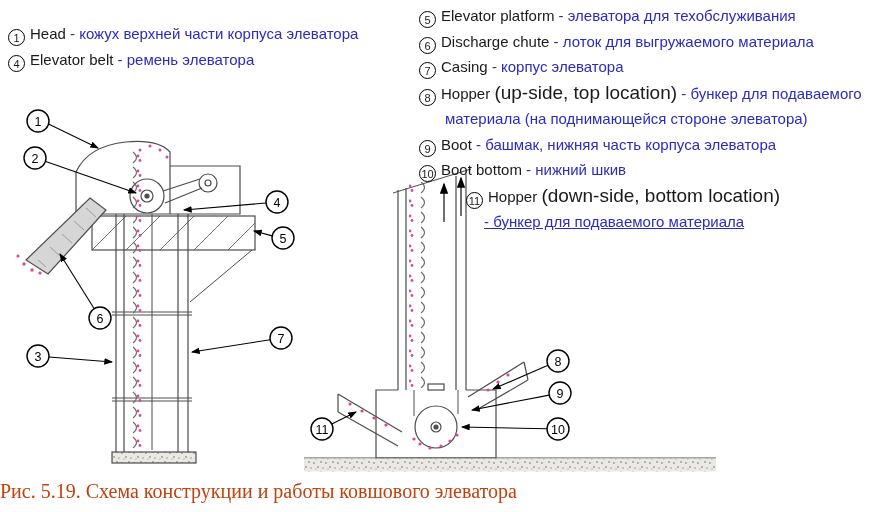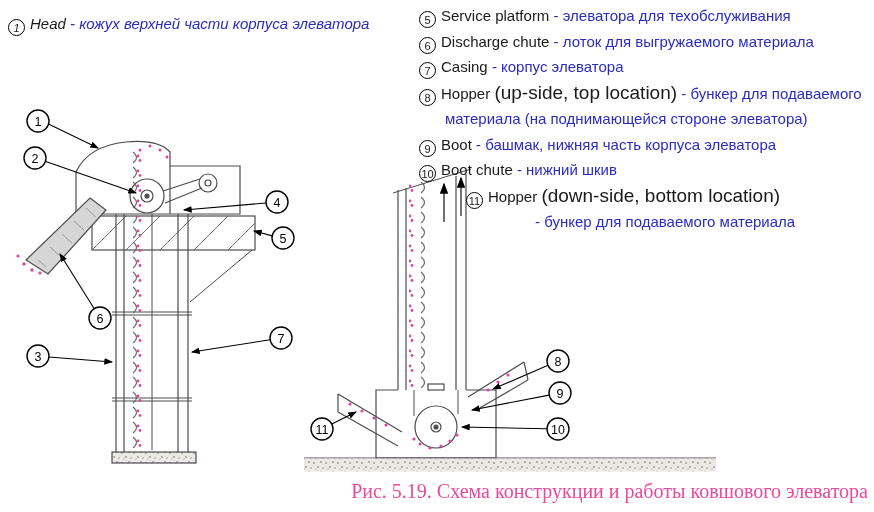--- a/index.html
+++ b/index.html
@@ -2,37 +2,37 @@
 <html><head>
 <meta charset="utf-8">
 <style>
   html,body { margin:0; padding:0; }
   body {
     width:874px; height:512px; background:#ffffff; position:relative; overflow:hidden;
     font-family:"Liberation Sans","DejaVu Sans",sans-serif; color:#1a1a1a;
   }
   svg.diagram { position:absolute; left:0; top:0; }
   .legend-col { position:absolute; font-size:15px; line-height:25.5px; }
-  #legend-left  { left:8px;  top:11px;  width:405px;font-style:italic; }
+  #legend-left  { left:8px;  top:21px;  width:405px; }
   #legend-right { left:419px; top:3px; width:452px; }
   .legend-item { padding-left:26px; text-indent:-26px; }
   .legend-item.item11 { margin-left:47px; }
   .num {
     display:inline-block; width:17px; height:17px; line-height:16px; text-align:center;
     border:1.4px solid #000; border-radius:50%; font-size:11px; margin-right:5px;
     vertical-align:-3px; text-indent:0; box-sizing:border-box;
   }
   .en   { color:#1a1a1a; }
   .note { font-size:19px; }
   .ru   { color:#2b2bbf; }
-  .ru-block { color:#2b2bbf; margin-left:116px; padding-left:0; text-indent:0; }
+  .ru-block { color:#2b2bbf; margin-left:65px; padding-left:0; text-indent:0;text-decoration:underline; }
   .ru-line { display:block; }
   #caption {
-    position:absolute; left:0; right:6px; top:480px; text-align:right;
-    font-family:"Liberation Serif","DejaVu Serif",serif; font-size:20px; color:#ec4899;
+    position:absolute; left:0; right:6px; top:480px; text-align:left;
+    font-family:"Liberation Serif","DejaVu Serif",serif; font-size:20px; color:#c2410c;
   }
 </style>
 </head>
 <body>
 
 <svg class="diagram" width="874" height="512" viewBox="0 0 874 512">
   <defs>
     <marker id="ah" markerWidth="9" markerHeight="8" refX="7" refY="3" orient="auto">
       <path d="M0,0 L8,3 L0,6 Z" fill="#000"></path>
     </marker>
@@ -188,46 +188,50 @@
       <text x="322" y="433.5" text-anchor="middle" fill="#000">11</text>
     </g>
   </g>
 </svg>
 
 <div id="legend-left" class="legend-col">
   <div class="legend-item">
     <span class="num">1</span><span class="en">Head</span>
     <span class="ru">- кожух верхней части корпуса элеватора</span>
   </div>
+  <div class="legend-item">
+    <span class="num">4</span><span class="en">Elevator belt</span>
+    <span class="ru">- ремень элеватора</span>
+  </div>
 </div>
 
 <div id="legend-right" class="legend-col">
   <div class="legend-item">
-    <span class="num">5</span><span class="en">Service platform</span>
+    <span class="num">5</span><span class="en">Elevator platform</span>
     <span class="ru">- элеватора для техобслуживания</span>
   </div>
   <div class="legend-item">
     <span class="num">6</span><span class="en">Discharge chute</span>
     <span class="ru">- лоток для выгружаемого материала</span>
   </div>
   <div class="legend-item">
     <span class="num">7</span><span class="en">Casing</span>
     <span class="ru">- корпус элеватора</span>
   </div>
   <div class="legend-item">
     <span class="num">8</span><span class="en">Hopper</span>
     <span class="en note">(up-side, top location)</span>
     <span class="ru">- бункер для подаваемого материала (на поднимающейся стороне элеватора)</span>
   </div>
   <div class="legend-item">
     <span class="num">9</span><span class="en">Boot</span>
     <span class="ru">- башмак, нижняя часть корпуса элеватора</span>
   </div>
   <div class="legend-item">
-    <span class="num">10</span><span class="en">Boot chute</span>
+    <span class="num">10</span><span class="en">Boot bottom</span>
     <span class="ru">- нижний шкив</span>
   </div>
   <div class="legend-item item11">
     <span class="num">11</span><span class="en">Hopper</span>
     <span class="en note">(down-side, bottom location)</span>
   </div>
   <div class="ru-block">
     <span class="ru-line">- бункер для подаваемого материала</span>
   </div>
 </div>

